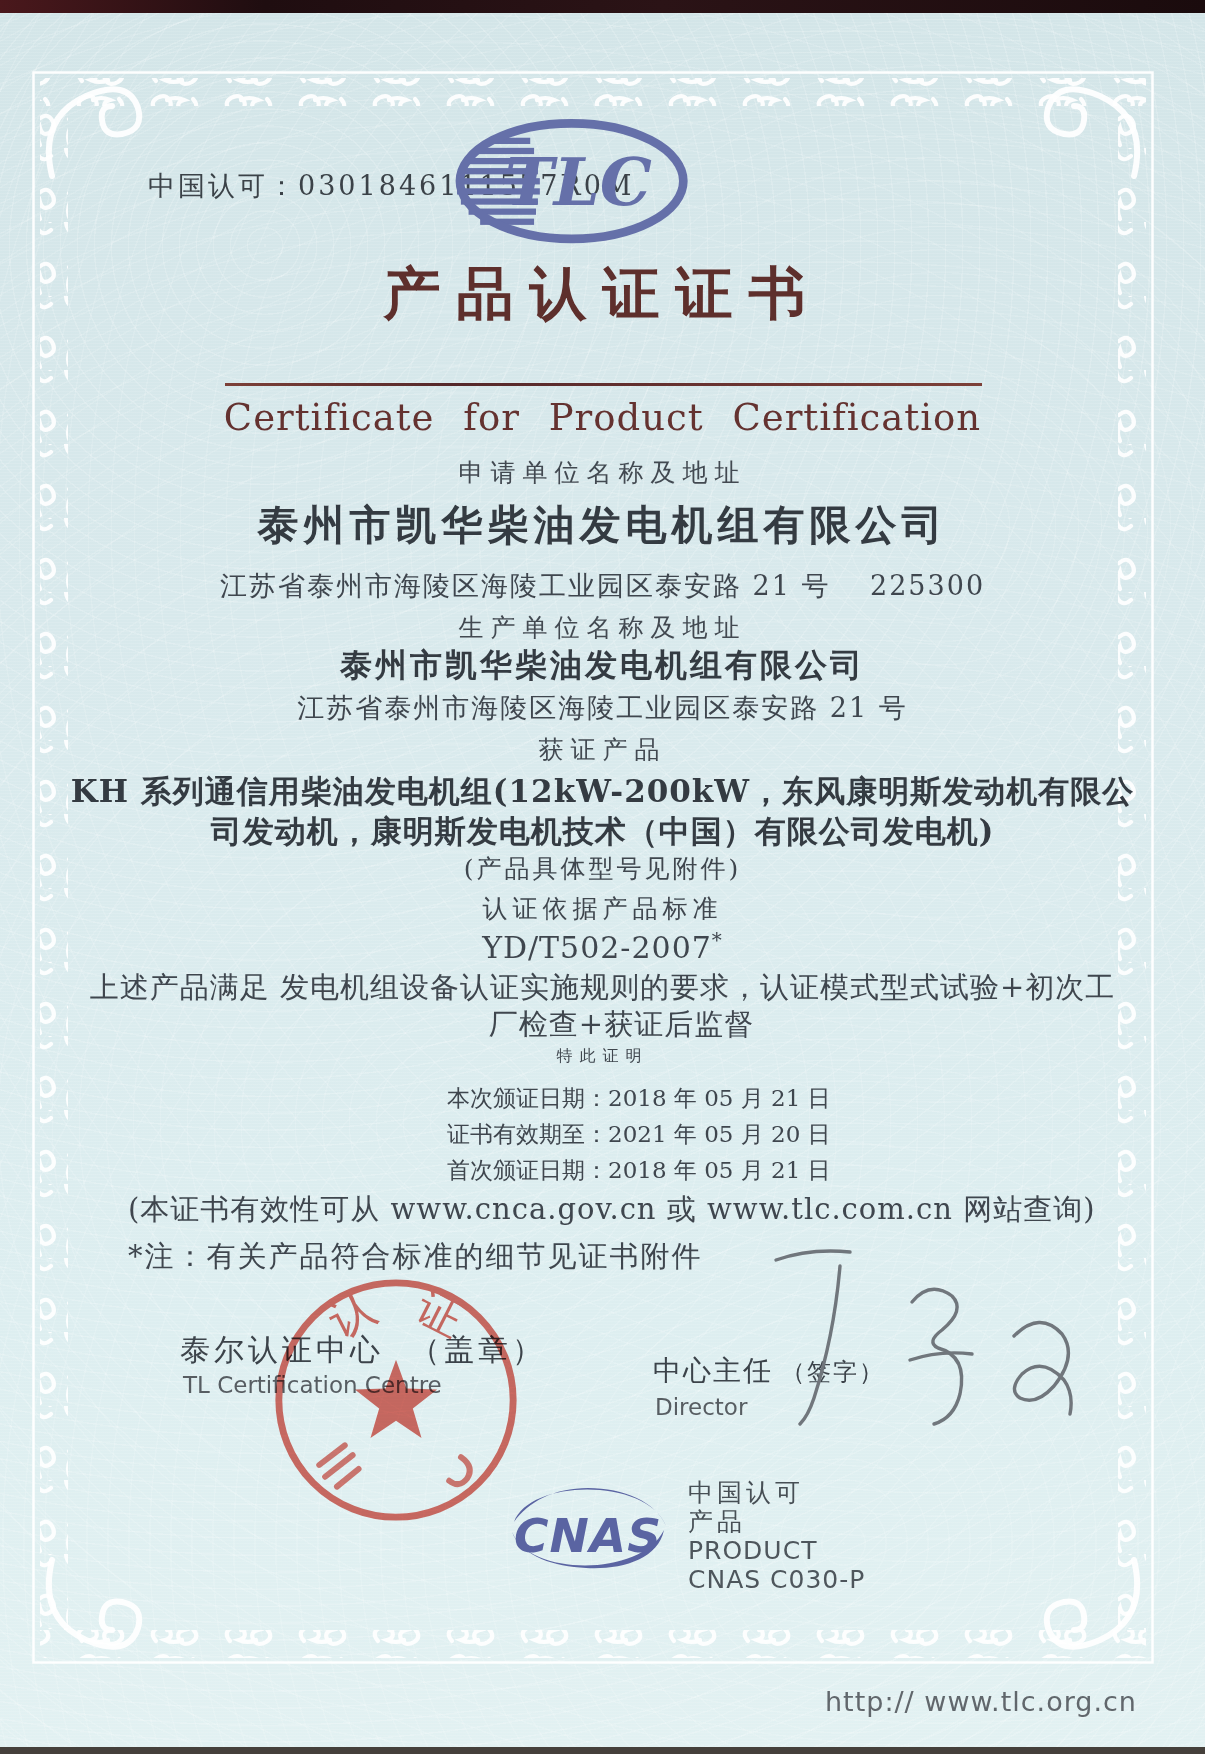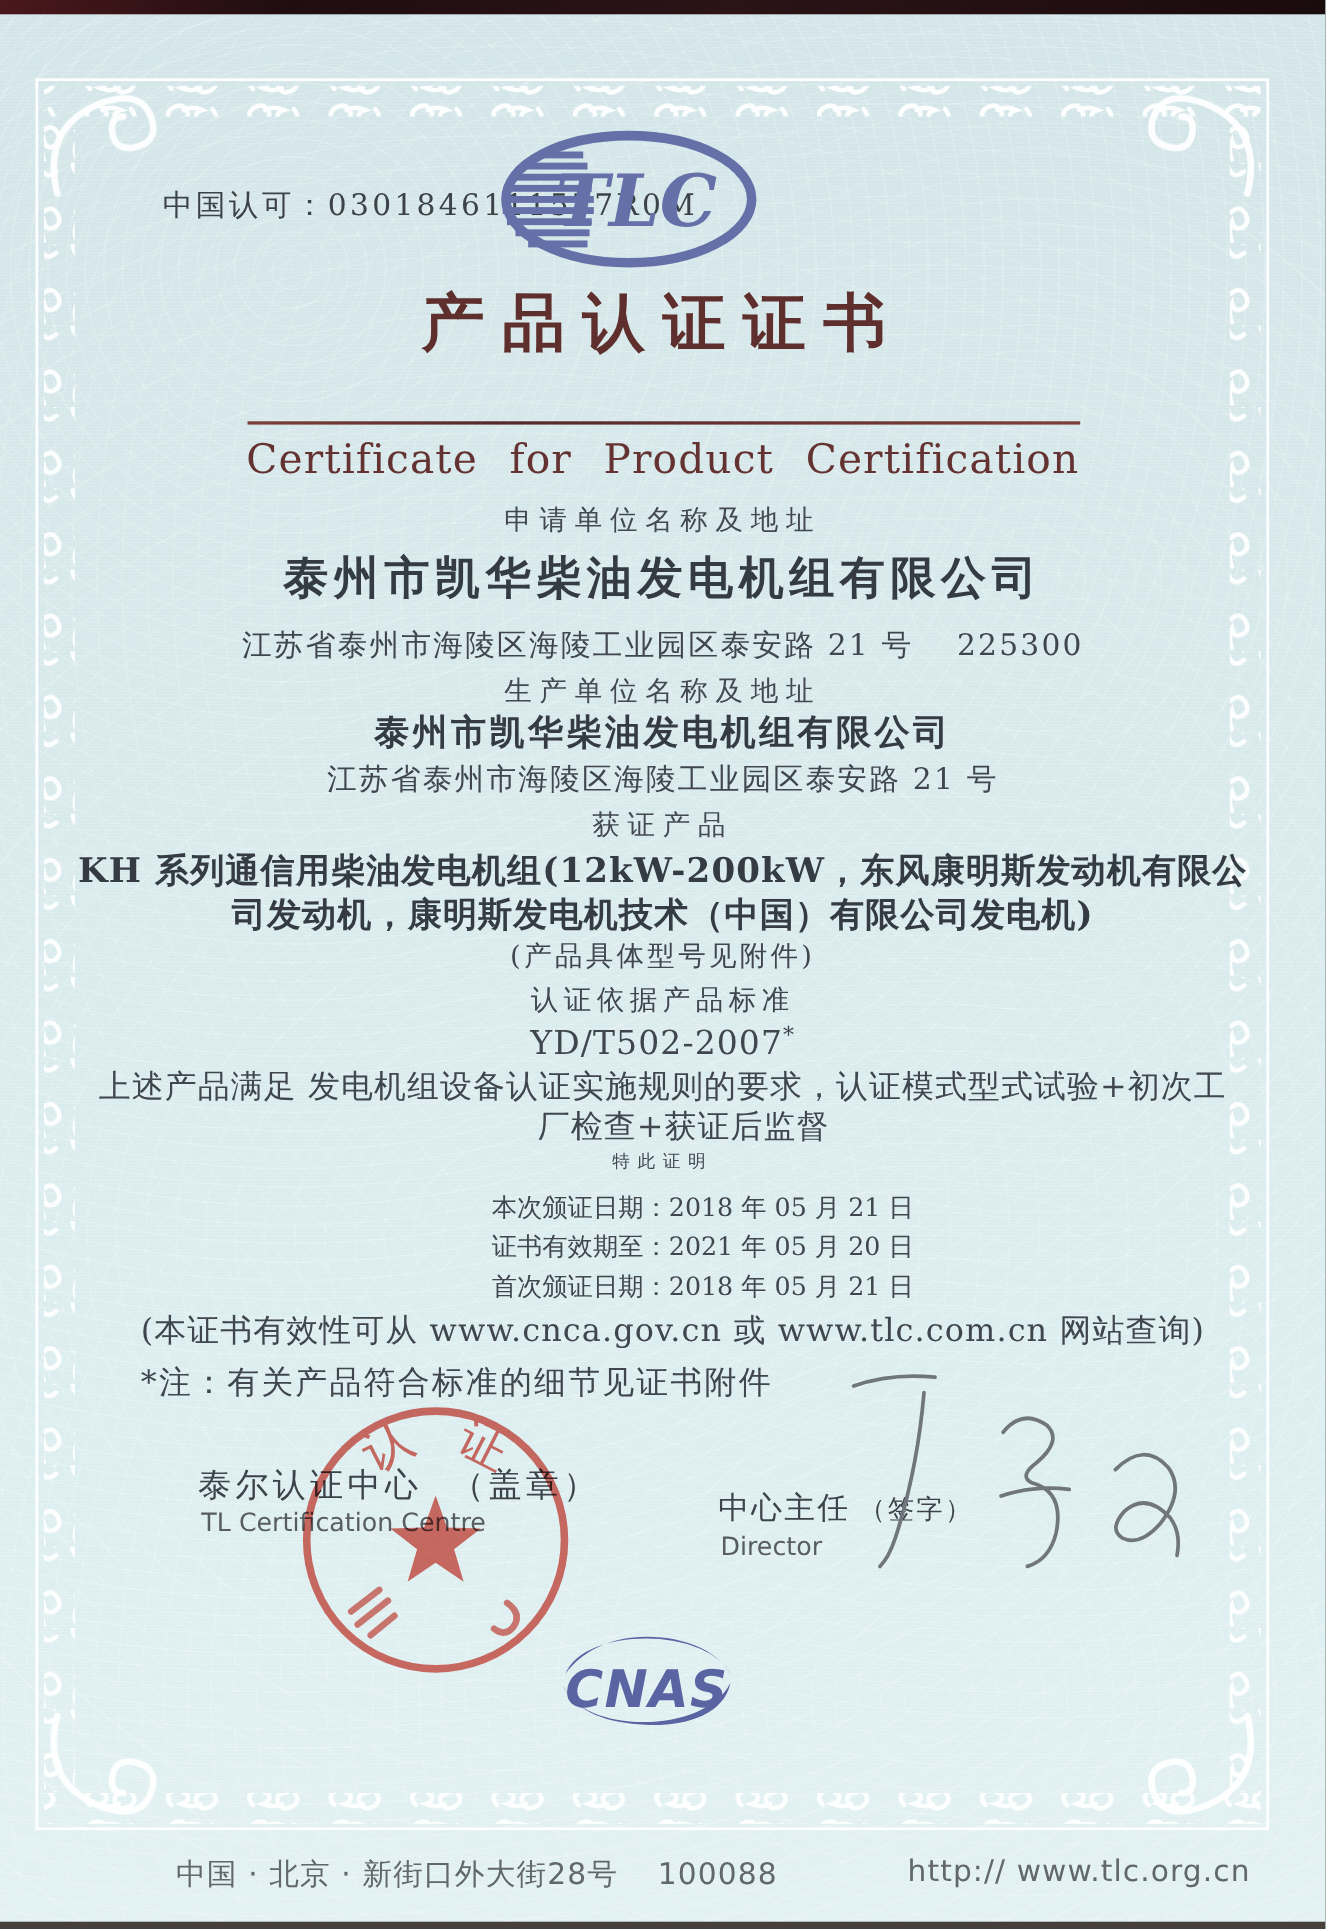--- a/index.html
+++ b/index.html
@@ -188,19 +188,22 @@
       <path d="M196,188 q14,10 6,22 q-8,10 -18,2"></path>
     </g>
   </svg>
 
   <svg class="overlay" style="left:500px;top:1468px;z-index:2;" width="178" height="130" viewBox="0 0 178 130">
     <path d="M14,54 C30,10 148,10 166,58 C156,34 124,20 88,20 C54,20 28,34 14,54 Z" fill="#5a64a2"></path>
     <path d="M12,64 C28,108 140,110 164,62 C158,92 120,102 86,100 C54,98 24,90 12,64 Z" fill="#5a64a2"></path>
     <text x="88" y="84" text-anchor="middle" font-size="47" font-weight="bold" font-style="italic" font-family="DejaVu Sans, Liberation Sans, sans-serif" fill="#5a64a2" letter-spacing="1">CNAS</text>
   </svg>
 
-
-  <div class="abs sans footer-left">
-    <span>中国 · 北京 · 新街口外大街28号</span><span class="postcode">100088</span>
-  </div>
+  <div class="cnas-lines">
+    <div class="cjk">中国认可</div>
+    <div class="cjk">产品</div>
+    <div class="lat sans">PRODUCT</div>
+    <div class="lat sans">CNAS C030-P</div>
+  </div>
+
   <div class="abs sans footer-right">http:// www.tlc.org.cn</div>
 
 </div>
 
 </body></html>

